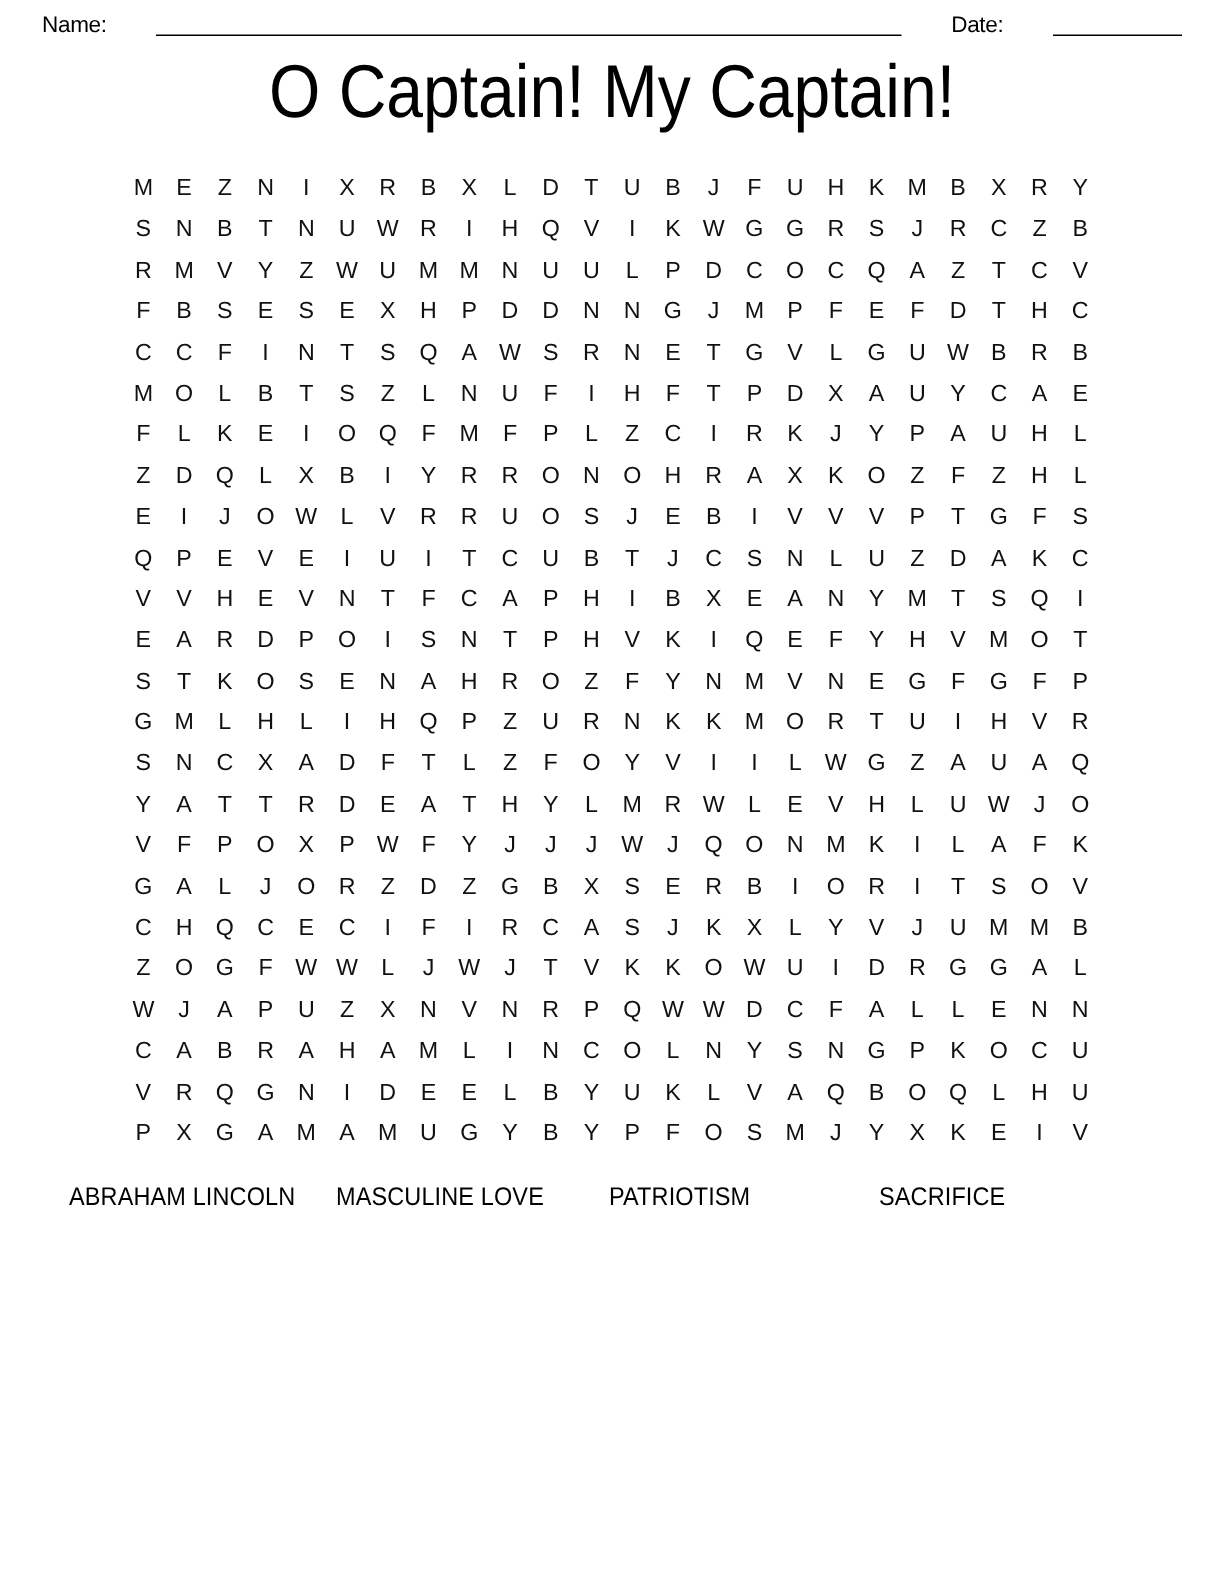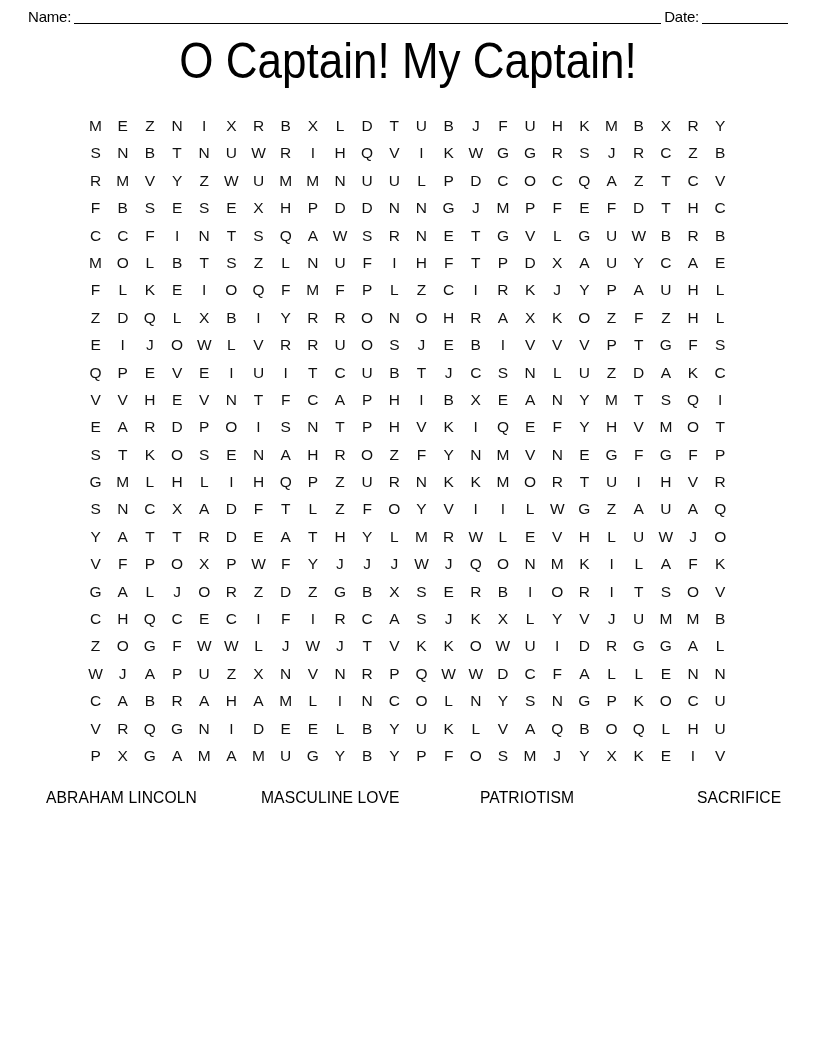--- a/index.html
+++ b/index.html
@@ -21,20 +21,21 @@
   .header-line {
     position: absolute;
     left: 28px;
     top: 0px;
     width: 760px;
     height: 26px;
     display: flex;
     align-items: flex-end;
     font-size: 15px;
     letter-spacing: -0.2px;
+    gap: 30px;
   }
   .field-label {
     white-space: nowrap;
     line-height: 1;
     padding-bottom: 2px;
   }
   .rule {
     border-bottom: 1px solid #000;
     height: 14px;
     margin: 0 0 2px 3px;
@@ -86,21 +87,20 @@
   .wordlist {
     position: absolute;
     left: 46px;
     top: 780px;
     width: 740px;
   }
   .word-row {
     display: flex;
     height: 36px;
     align-items: center;
-    gap: 37px;
   }
   .word {
     font-size: 17px;
     line-height: 22px;
     white-space: nowrap;
     font-family: "Liberation Sans Narrow", "Liberation Sans", sans-serif;
     transform: scaleX(0.92);
     transform-origin: left center;
     letter-spacing: 0.1px;
   }

